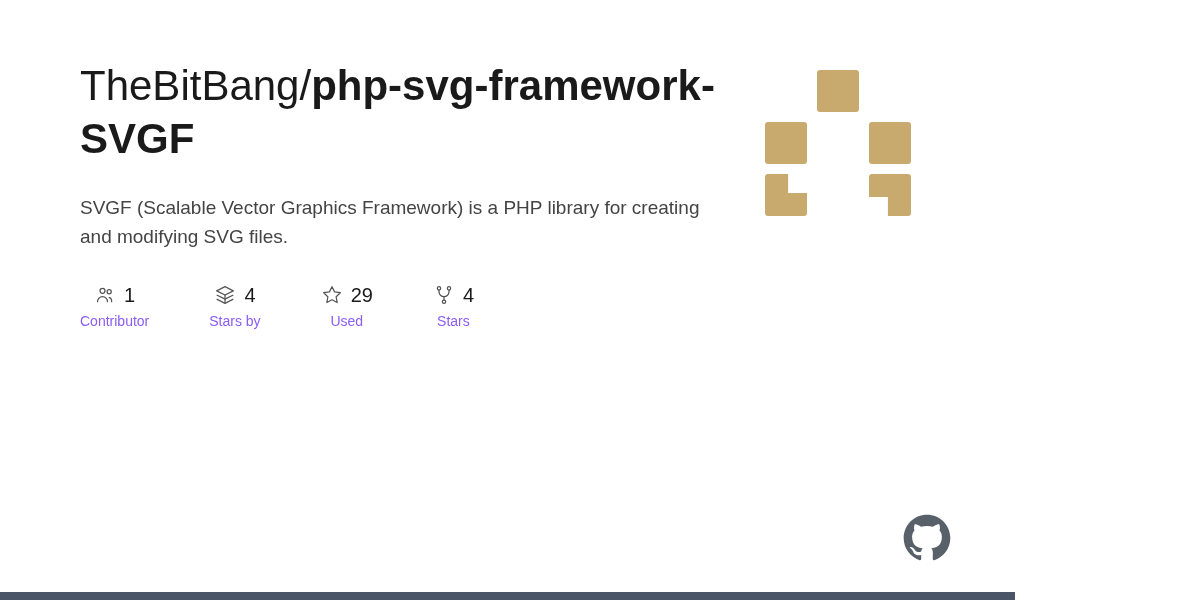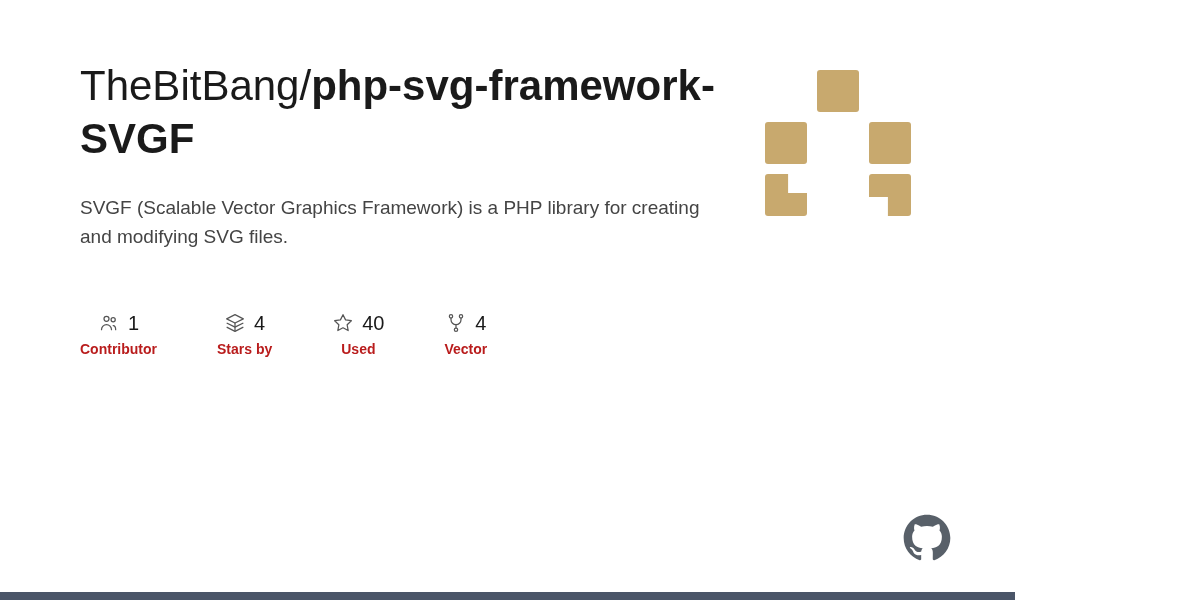--- a/index.html
+++ b/index.html
@@ -49,21 +49,21 @@
     }
 
     .repo-title strong {
       font-weight: 700;
     }
 
     .repo-description {
       font-size: 19px;
       color: #444444;
       line-height: 1.55;
-      margin-bottom: 60px;
+      margin-bottom: 32px;
       max-width: 680px;
     }
 
     .stats-row {
       display: flex;
       flex-direction: row;
       align-items: flex-start;
       gap: 60px;
     }
 
@@ -99,22 +99,22 @@
     }
 
     .stat-number {
       font-size: 20px;
       font-weight: 500;
       color: #1a1a1a;
     }
 
     .stat-label {
       font-size: 14px;
-      color: #b91c1c;
-      font-weight: 700;
+      color: #8b5cf6;
+      font-weight: 400;
     }
 
     .right-section {
       width: 200px;
       display: flex;
       align-items: flex-start;
       justify-content: center;
       padding-top: 10px;
     }
 
@@ -169,39 +169,39 @@
           <span class="stat-label">Stars by</span>
         </div>
 
         <div class="stat-item">
           <div class="stat-top">
             <span class="stat-icon">
               <svg viewBox="0 0 24 24" xmlns="http://www.w3.org/2000/svg">
                 <polygon points="12,2 15.09,8.26 22,9.27 17,14.14 18.18,21.02 12,17.77 5.82,21.02 7,14.14 2,9.27 8.91,8.26" stroke="#555" stroke-width="1.5" fill="none" stroke-linejoin="round"></polygon>
               </svg>
             </span>
-            <span class="stat-number">40</span>
+            <span class="stat-number">29</span>
           </div>
           <span class="stat-label">Used</span>
         </div>
 
         <div class="stat-item">
           <div class="stat-top">
             <span class="stat-icon">
               <svg viewBox="0 0 24 24" xmlns="http://www.w3.org/2000/svg">
                 <circle cx="6" cy="4" r="2" stroke="#555" stroke-width="1.5" fill="none"></circle>
                 <circle cx="18" cy="4" r="2" stroke="#555" stroke-width="1.5" fill="none"></circle>
                 <circle cx="12" cy="20" r="2" stroke="#555" stroke-width="1.5" fill="none"></circle>
                 <path d="M6 6v2a6 6 0 006 6 6 6 0 006-6V6" stroke="#555" stroke-width="1.5" fill="none"></path>
                 <line x1="12" y1="14" x2="12" y2="18" stroke="#555" stroke-width="1.5"></line>
               </svg>
             </span>
             <span class="stat-number">4</span>
           </div>
-          <span class="stat-label">Vector</span>
+          <span class="stat-label">Stars</span>
         </div>
 
       </div>
     </div>
 
     <div class="right-section">
       <div style="position:relative; width:180px; height:200px;">
 
         <div style="position:absolute; top:0; left:20px; display:grid; grid-template-columns: 42px 42px 42px; grid-template-rows: 42px 42px 42px; gap:10px;">
 

